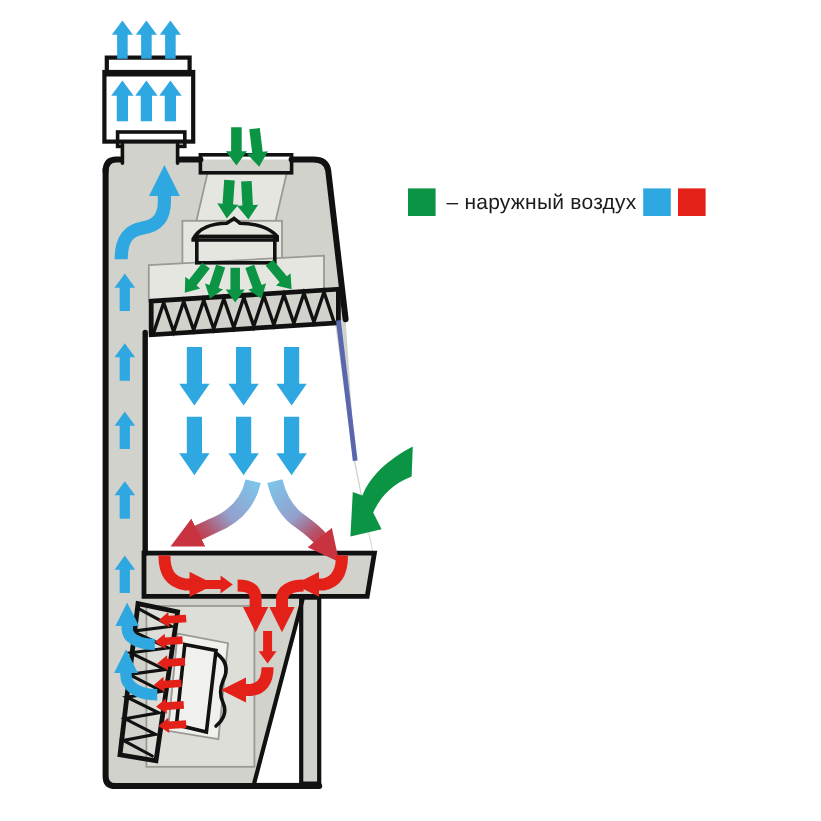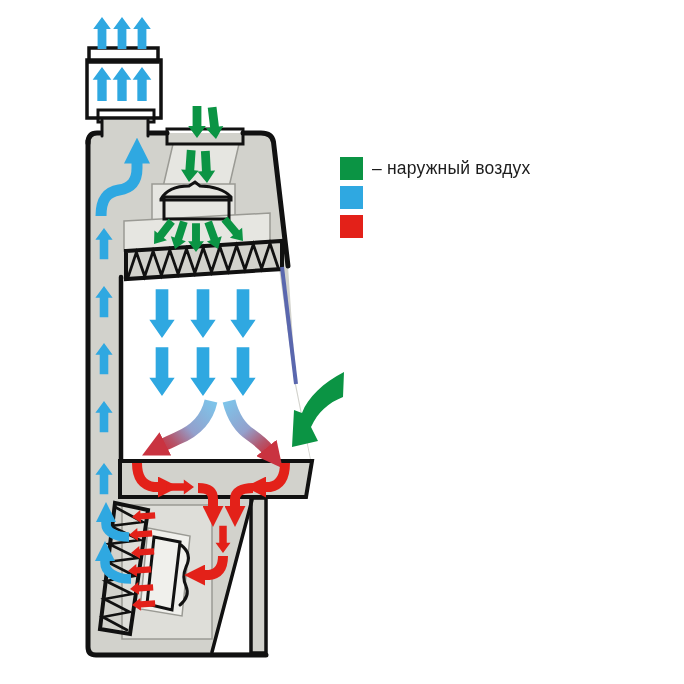--- a/index.html
+++ b/index.html
@@ -1,19 +1,19 @@
 <!DOCTYPE html>
 <html><head>
 <meta charset="utf-8">
 <style>
   html,body{margin:0;padding:0;background:#fff;}
   #stage{position:relative;width:684px;height:684px;background:#fff;overflow:hidden;
          font-family:"Liberation Sans",sans-serif;}
   #diagram{position:absolute;left:0;top:0;}
-  #legend{position:absolute;left:340px;top:157px;display:flex;flex-direction:column;gap:6px;}
+  #legend{position:absolute;left:340px;top:157px;display:flex;gap:6px;}
   .legend-row{display:flex;align-items:center;gap:9px;height:23px;}
   .swatch{width:23px;height:23px;flex:0 0 auto;}
   .legend-label{font-size:17.5px;color:#1c1c1c;white-space:nowrap;letter-spacing:.2px;}
   
   .body-gray{fill:#D2D2CC;}
   .lite{fill:#E6E6E1;stroke:#9A9A94;stroke-width:1.5;}
   .outline{stroke:#111;fill:none;stroke-linecap:round;}
   .blue{fill:#2FA8E1;}
   .green{fill:#0B9444;}
   .red{fill:#E32119;}

